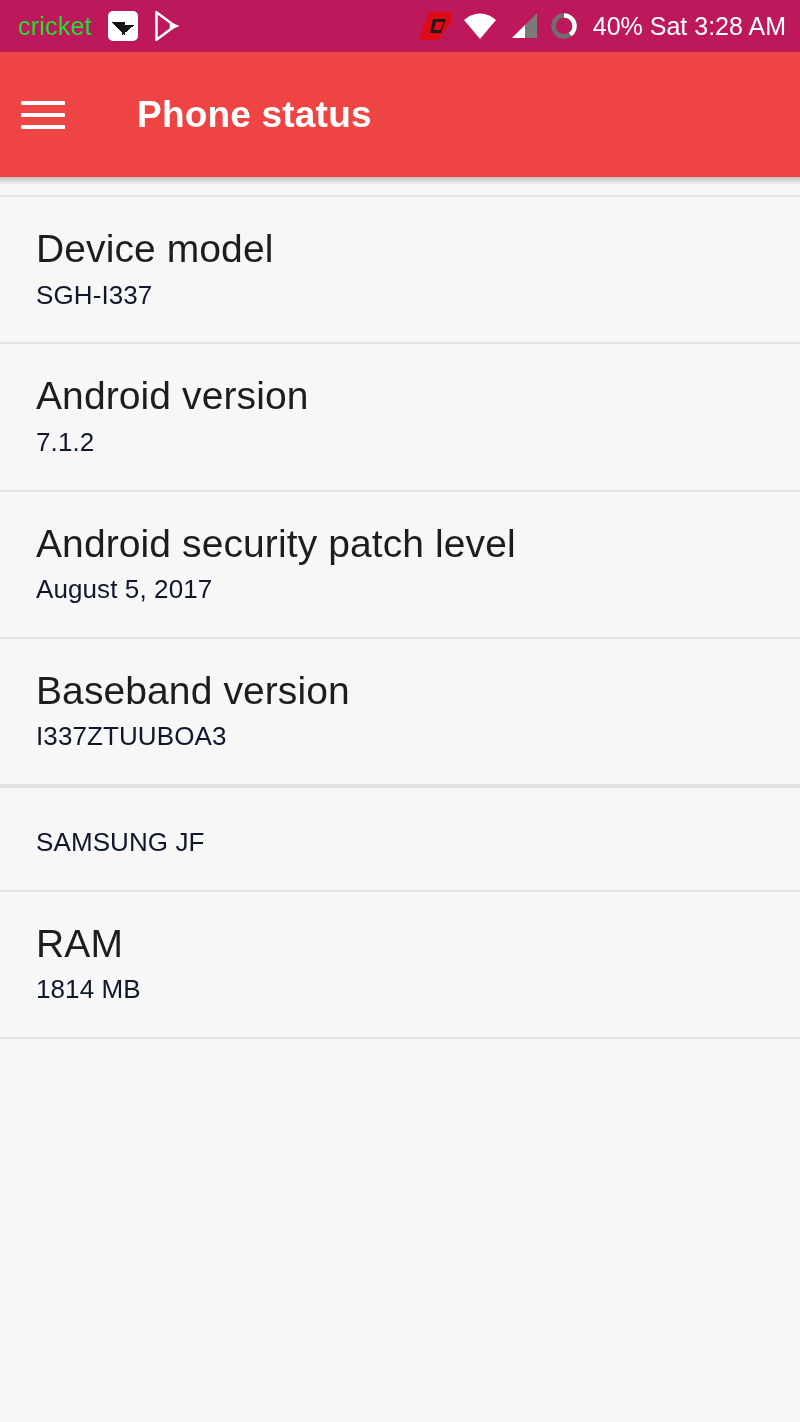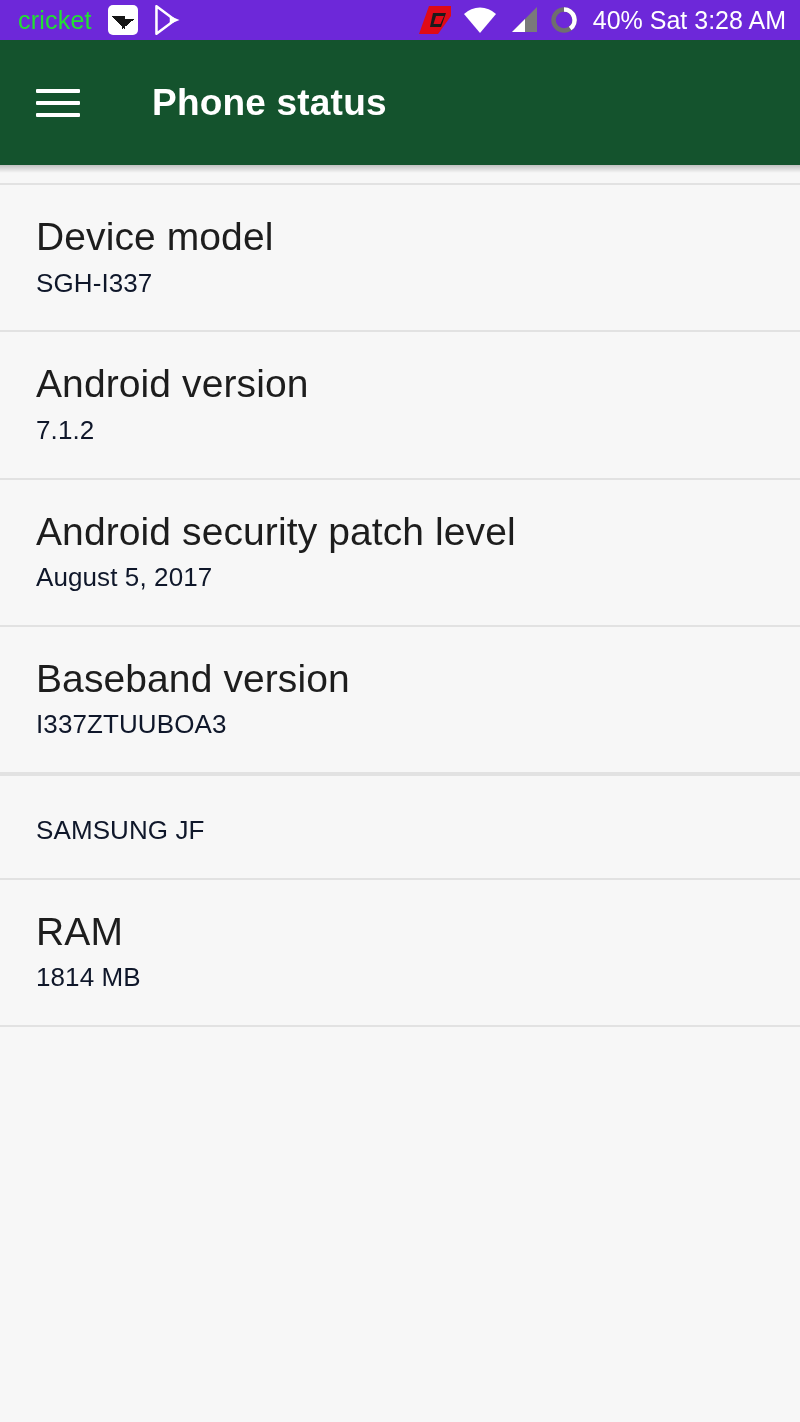--- a/index.html
+++ b/index.html
@@ -11,22 +11,22 @@
     width: 800px;
     height: 1422px;
     overflow: hidden;
     font-family: "Liberation Sans", sans-serif;
     -webkit-font-smoothing: antialiased;
   }
 
   
   .statusbar {
     position: relative;
-    height: 40px;
-    background: #6d28d9;
+    height: 52px;
+    background: #be185d;
     display: flex;
     align-items: center;
     padding: 0 14px 0 18px;
     box-sizing: border-box;
   }
   .sb-carrier {
     color: #22e032;
     font-size: 25px;
     letter-spacing: .2px;
     line-height: 1;
@@ -70,24 +70,24 @@
     color: #ffffff;
     font-size: 25px;
     line-height: 1;
     white-space: nowrap;
     margin-left: 3px;
   }
 
   
   .appbar {
     height: 125px;
-    background: #14532d;
-    display: flex;
-    align-items: center;
-    padding-left: 36px;
+    background: #ef4444;
+    display: flex;
+    align-items: center;
+    padding-left: 21px;
     box-sizing: border-box;
     position: relative;
   }
   .appbar::after {
     content: "";
     position: absolute;
     left: 0; right: 0; top: 100%;
     height: 8px;
     background: linear-gradient(to bottom, rgba(0,0,0,.22), rgba(0,0,0,0));
     pointer-events: none;

